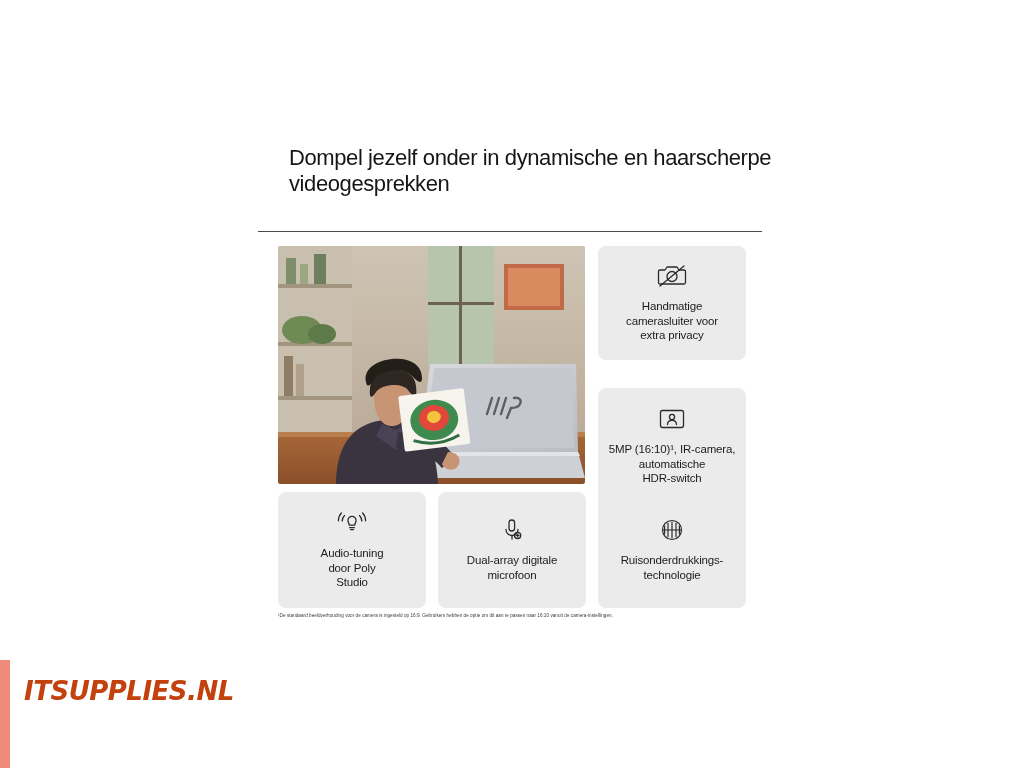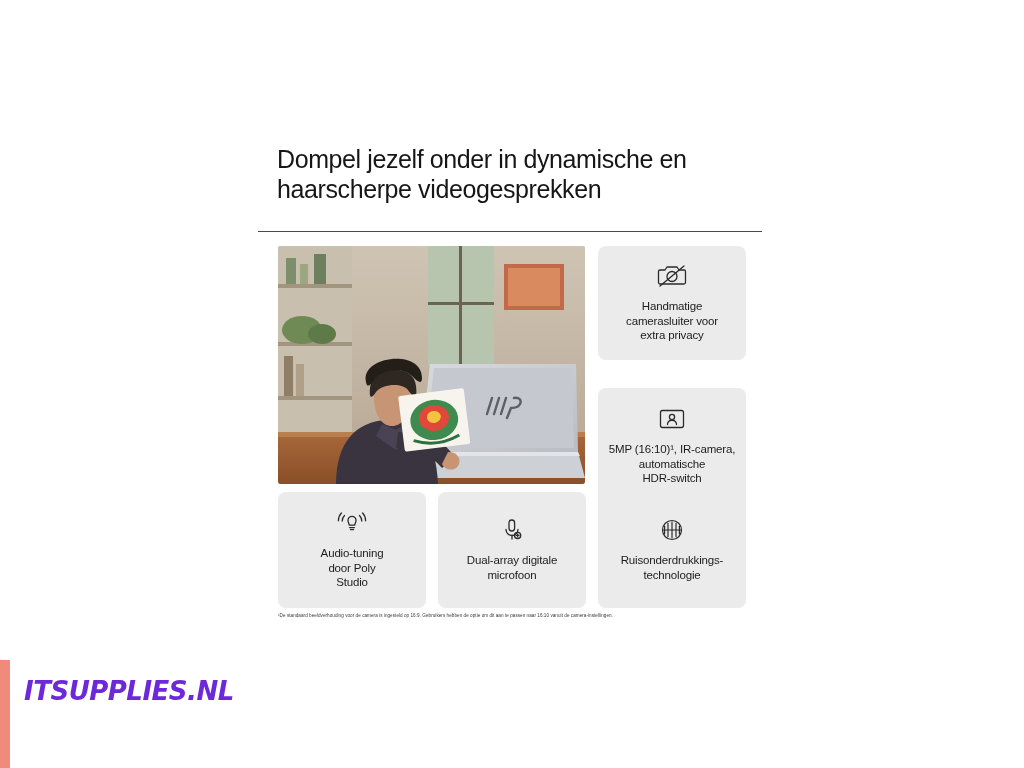--- a/index.html
+++ b/index.html
@@ -12,24 +12,24 @@
     height: 768px;
     position: relative;
     font-family: "Liberation Sans", sans-serif;
     color: #1a1a1a;
     overflow: hidden;
   }
 
   
   .headline {
     position: absolute;
-    left: 277px;
+    left: 289px;
     top: 145px;
     width: 490px;
-    font-size: 25px;
+    font-size: 22px;
     line-height: 1.18;
     font-weight: 500;
     letter-spacing: -0.4px;
     color: #161616;
   }
   .rule {
     position: absolute;
     left: 258px;
     top: 231px;
     width: 504px;
@@ -120,21 +120,21 @@
     font-family: "DejaVu Sans", sans-serif;
     font-weight: 700;
     font-style: italic;
     font-size: 26px;
     letter-spacing: -0.5px;
     line-height: 1.03;
     display: flex;
     align-items: center;
   }
   .logo-line1 { color: #4a7fa8; }
-  .logo-line2 { color: #6d28d9; }
+  .logo-line2 { color: #c2410c; }
   .logo-play {
     display: inline-block;
     width: 20px;
     height: 20px;
     border-radius: 50%;
     background: #4a7fa8;
     margin: 0 3px 0 5px;
     position: relative;
     transform: skewX(12deg);
   }

